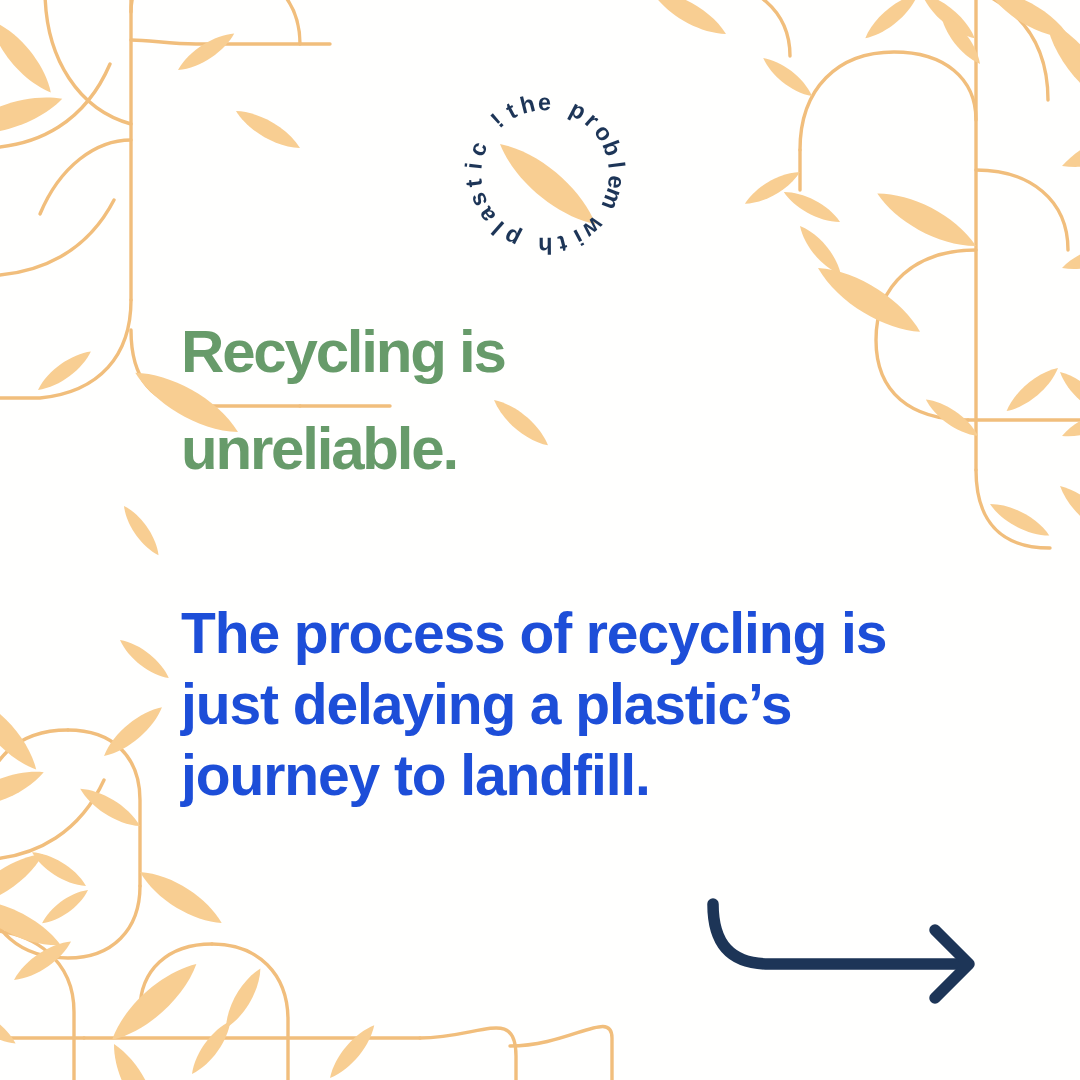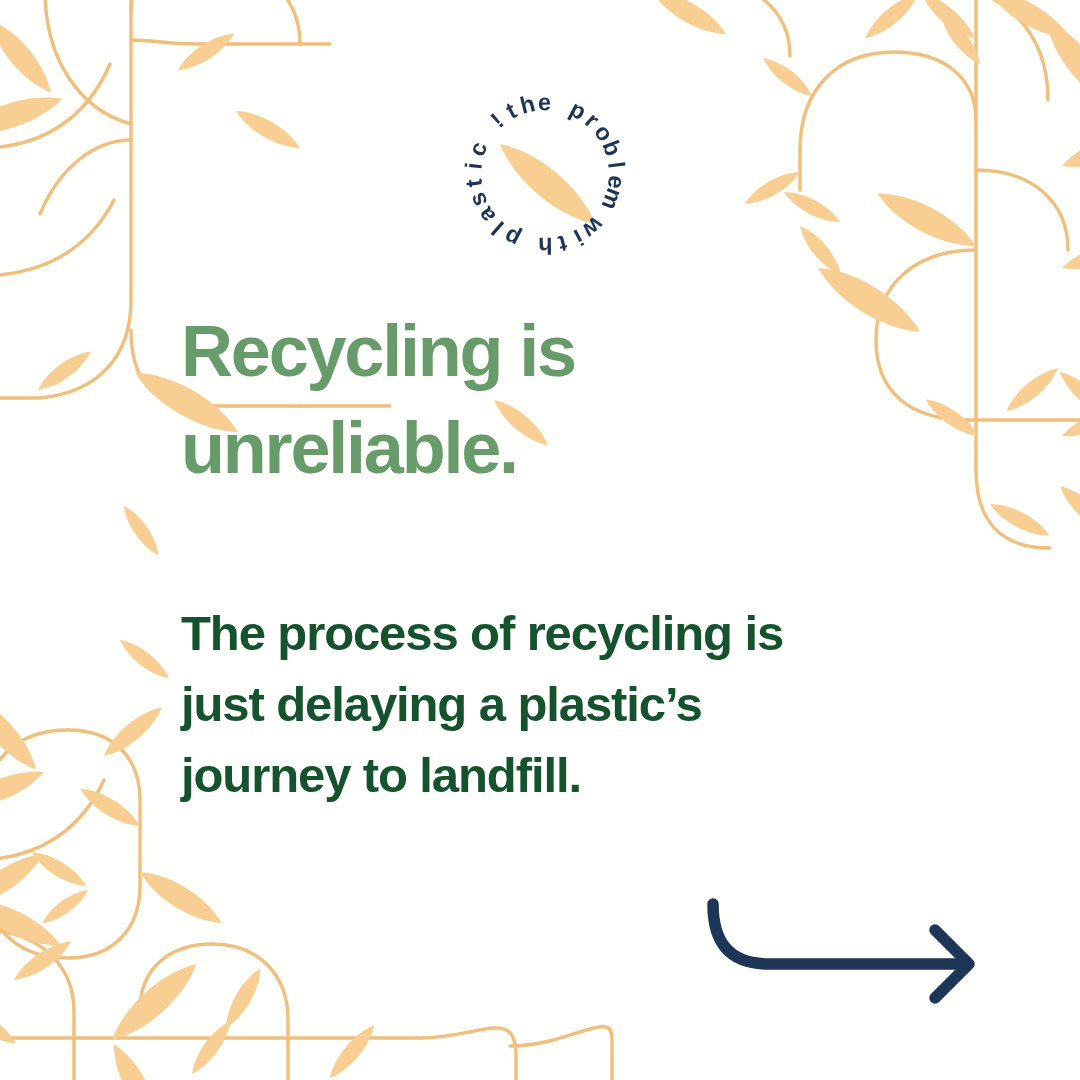--- a/index.html
+++ b/index.html
@@ -44,36 +44,36 @@
 
   
   #headline {
     position: absolute;
     left: 181px;
     top: 303px;
     width: 800px;
     color: #679B6A;
     font-family: "Liberation Sans", sans-serif;
     font-weight: 700;
-    font-size: 72px;
+    font-size: 60px;
     line-height: 97px;
     letter-spacing: -2.2px;
     white-space: pre-line;
   }
 
   
   #body-copy {
     position: absolute;
     left: 181px;
     top: 598px;
     width: 830px;
-    color: #14532d;
+    color: #1d4ed8;
     font-family: "Liberation Sans", sans-serif;
     font-weight: 700;
-    font-size: 49px;
+    font-size: 57px;
     line-height: 71px;
     letter-spacing: -1.1px;
     white-space: pre-line;
   }
 
   
   #swipe-arrow {
     position: absolute;
     left: 695px;
     top: 888px;

